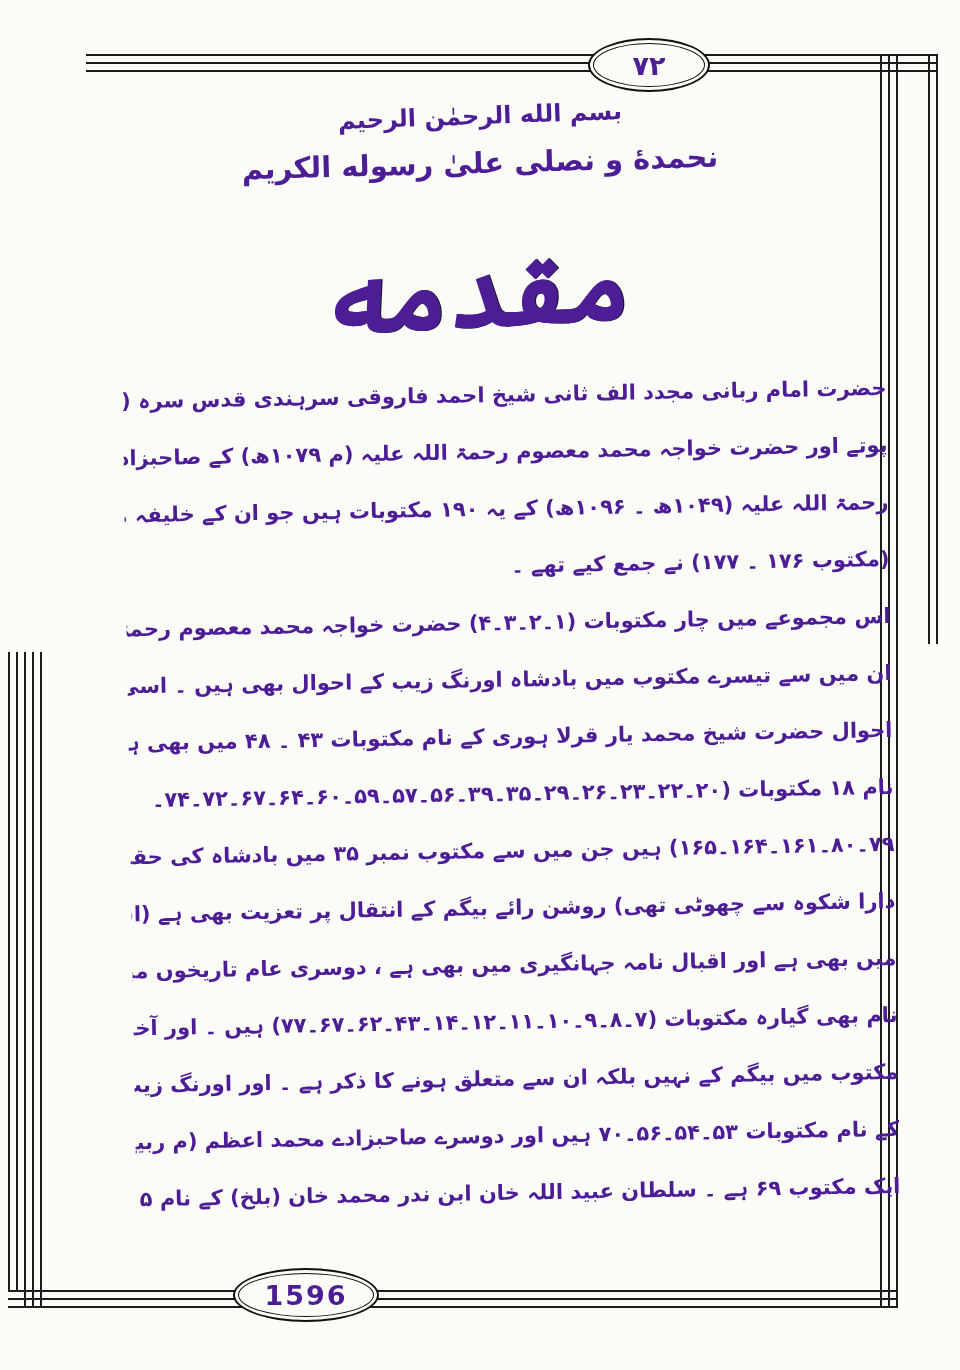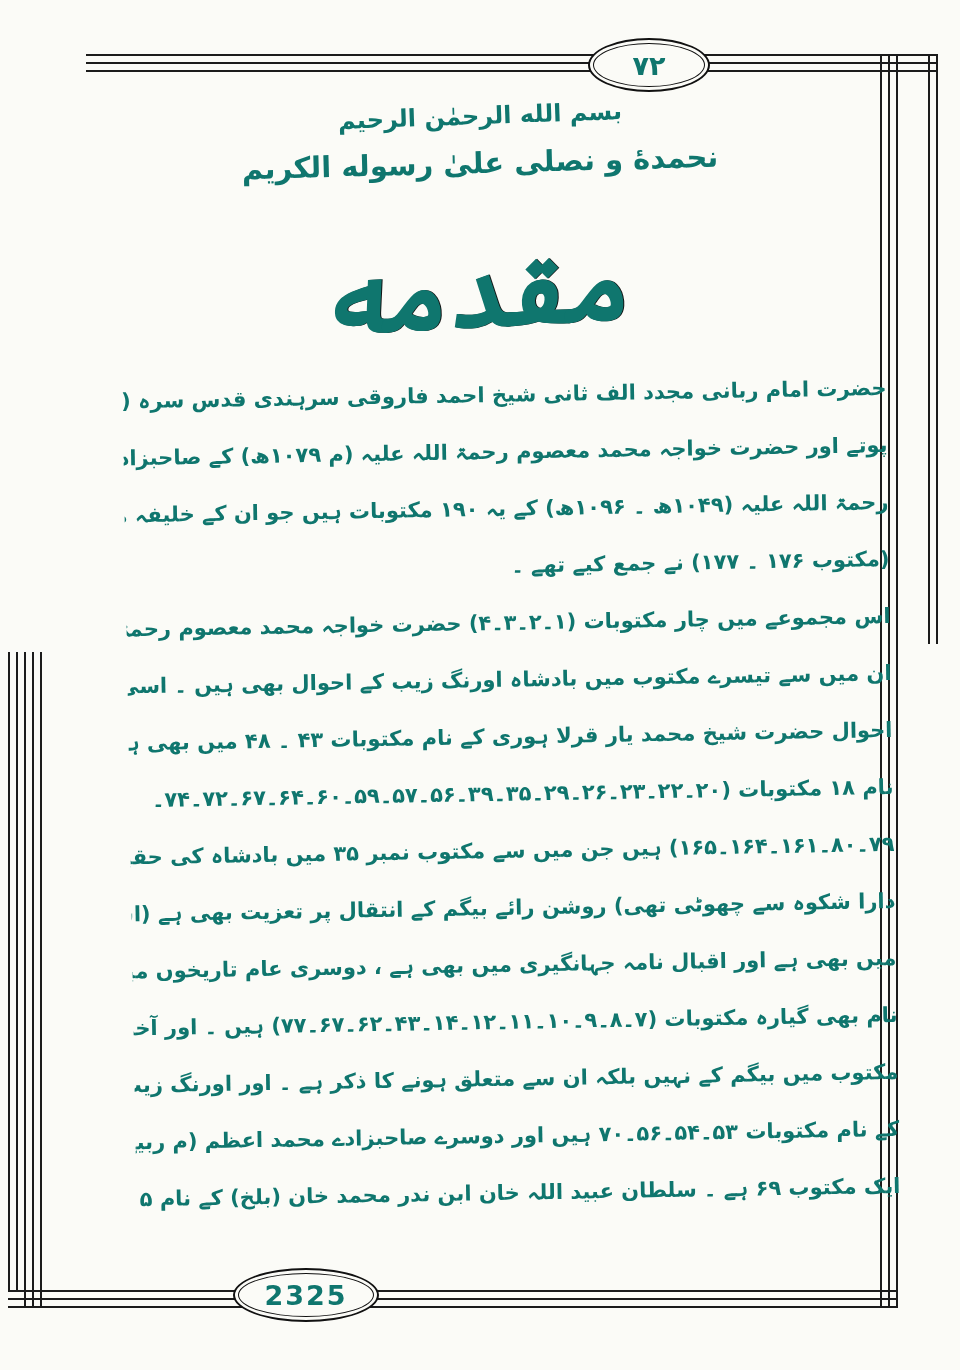--- a/index.html
+++ b/index.html
@@ -3,21 +3,21 @@
 <meta charset="utf-8">
 <style>
   html,body{margin:0;padding:0;background:#6f6f6f;}
   .page{
     position:relative;
     width:960px;height:1370px;
     margin:0 auto;
     background:#fbfbf7;
     overflow:hidden;
     font-family:"DejaVu Sans", sans-serif;
-    color:#0f766e;
+    color:#4c1d95;
   }
   
   .fl{position:absolute;background:#1b1b1b;}
   
   .oval{
     position:absolute;
     background:#fbfbf7;
     border:2.5px solid #111;
     border-radius:50%;
     display:flex;align-items:center;justify-content:center;
@@ -100,21 +100,21 @@
 
     <div class="fl" style="left:8px;top:652px;width:2px;height:640px;"></div>
     <div class="fl" style="left:16px;top:652px;width:2px;height:640px;"></div>
   </div>
 
   <div class="oval oval-top">
     <span>۷۲</span>
   </div>
 
   <div class="oval oval-bottom">
-    <span>2325</span>
+    <span>1596</span>
   </div>
 
   <div class="bismillah">بسم الله الرحمٰن الرحيم</div>
   <div class="hamdala">نحمدهٔ و نصلی علیٰ رسوله الکریم</div>
 
   <div class="main-title">مقدمه</div>
 
   <div class="body-block">
     <div class="line">حضرت امام ربانی مجدد الف ثانی شیخ احمد فاروقی سرہندی قدس سرہ (م ۱۰۳۴ھ) کے</div>
     <div class="line">پوتے اور حضرت خواجہ محمد معصوم رحمۃ اللہ علیہ (م ۱۰۷۹ھ) کے صاحبزادے حضرت خواجہ سیف الدین</div>

